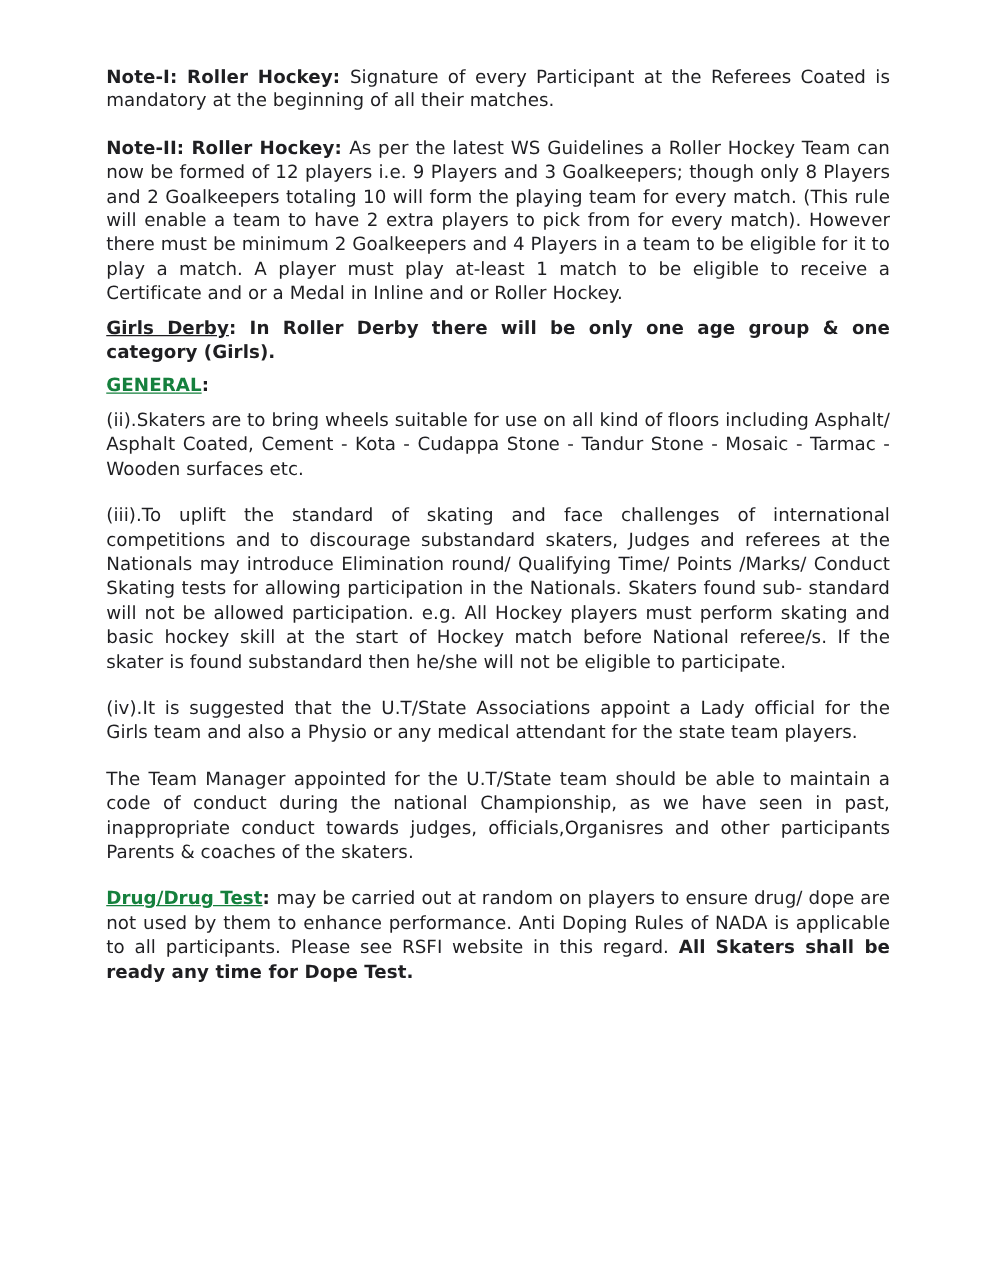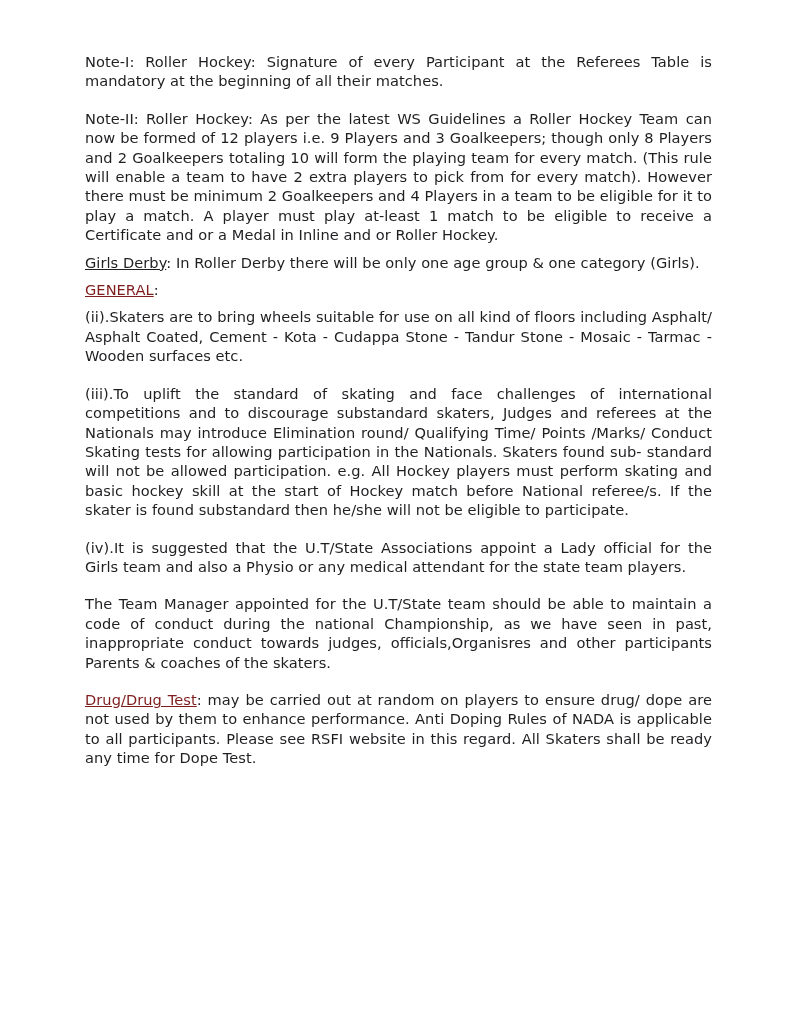--- a/index.html
+++ b/index.html
@@ -24,31 +24,31 @@
   }
   .para {
     margin: 0 0 13px 0;
     font-size: 14.6px;
     line-height: 19.4px;
     text-align: justify;
     letter-spacing: 0.05px;
   }
   .para.tight { margin-bottom: 8px; }
   .para.roomy { margin-bottom: 18px; }
-  .b { font-weight: normal; }
+  .b { font-weight: bold; }
   .u { text-decoration: underline; }
-  .blue { color: #7f1d1d; }
+  .blue { color: #15803d; }
 </style>
 </head>
 <body>
 
 <div class="page">
   <div class="content">
 
-    <p class="para roomy"><span class="b">Note-I: Roller Hockey: </span><span>Signature of every Participant at the Referees Table is mandatory at the beginning of all their matches.</span></p>
+    <p class="para roomy"><span class="b">Note-I: Roller Hockey: </span><span>Signature of every Participant at the Referees Coated is mandatory at the beginning of all their matches.</span></p>
 
     <p class="para tight"><span class="b">Note-II: Roller  Hockey:  </span><span>As per the latest WS Guidelines a Roller Hockey Team  can now be formed of 12 players i.e. 9 Players and 3 Goalkeepers; though only 8 Players and 2 Goalkeepers totaling 10 will form the playing team for every match. (This rule will enable a team to have 2 extra players to pick from for every match). However there must be minimum 2 Goalkeepers and 4 Players in a team to be eligible for it to play a match. A player must play at-least 1 match to be eligible to receive a Certificate and or a Medal in Inline and or Roller  Hockey.</span></p>
 
     <p class="para tight"><span class="b u">Girls Derby</span><span class="b">: In Roller Derby there will be only one age group &amp; one category (Girls).</span></p>
 
 
     <p class="para tight"><span class="b u blue">GENERAL</span><span class="b">:</span></p>
 
 
     <p class="para roomy"><span>(ii).Skaters are to bring wheels suitable for use on all kind of floors including Asphalt/ Asphalt Coated, Cement - Kota - Cudappa Stone - Tandur Stone - Mosaic - Tarmac - Wooden surfaces etc.</span></p>

